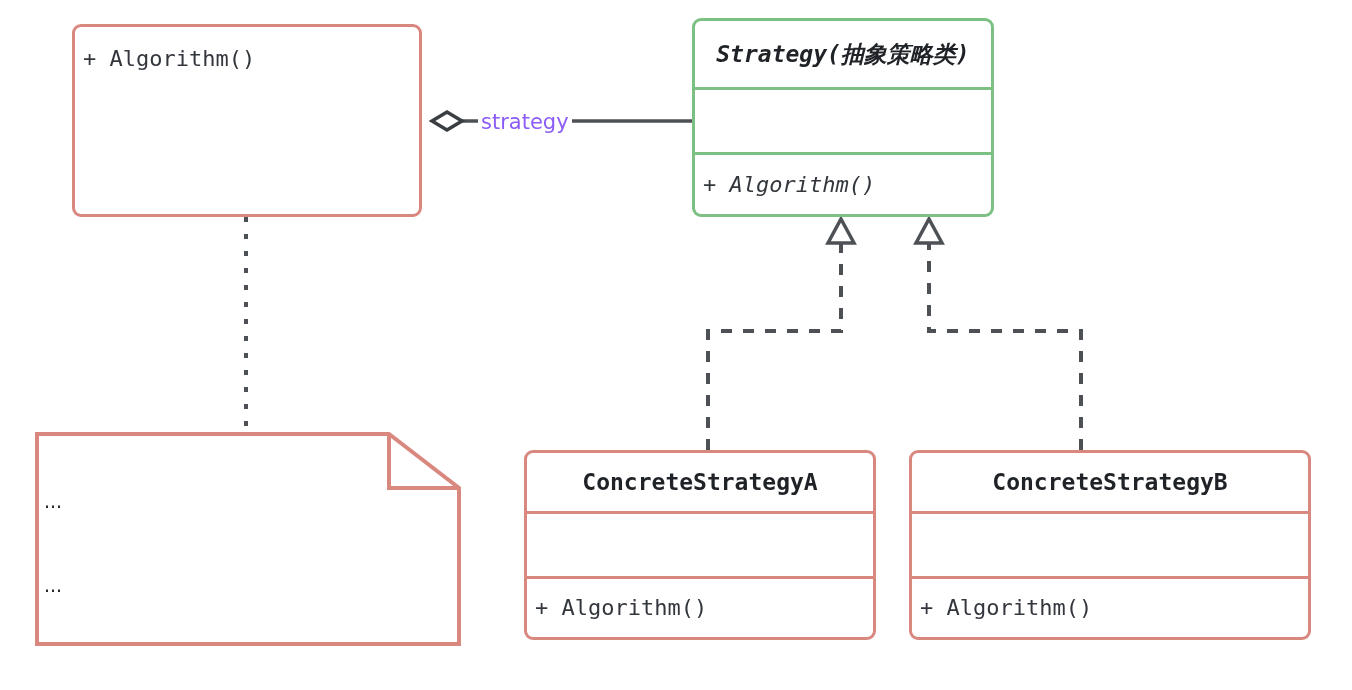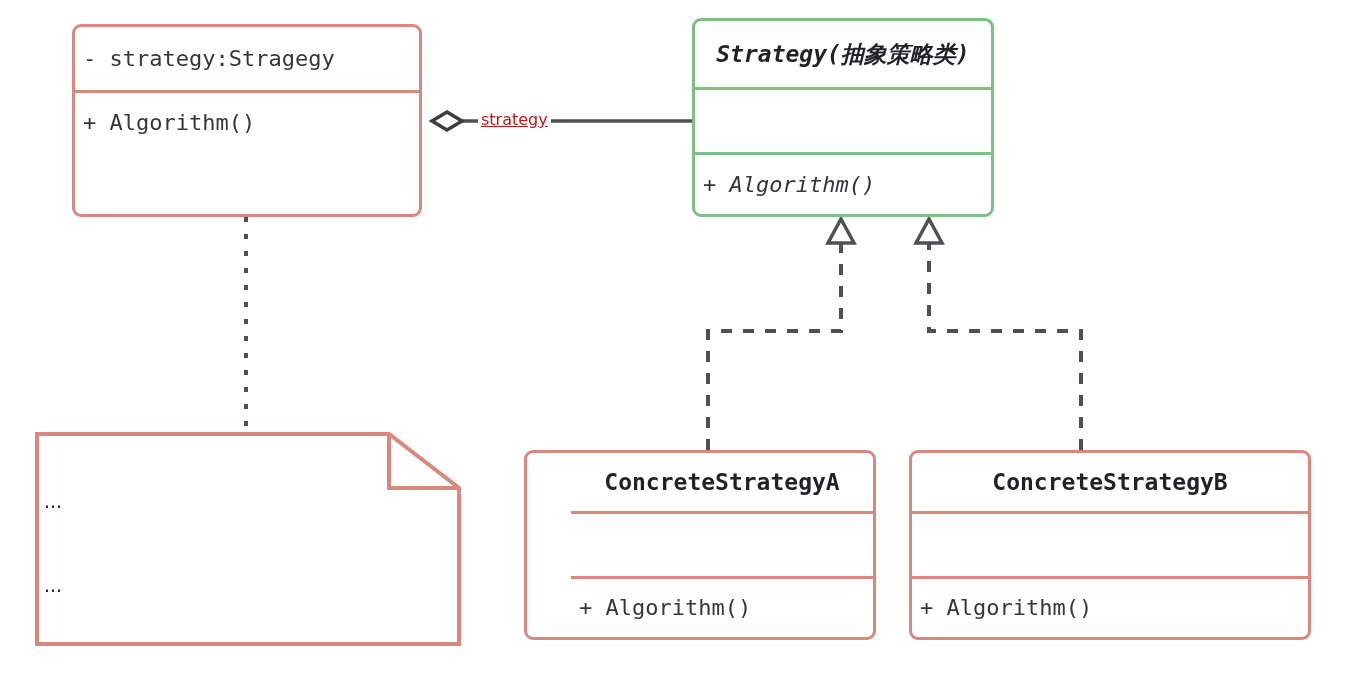--- a/index.html
+++ b/index.html
@@ -78,26 +78,25 @@
     position: absolute;
     font-family: "DejaVu Sans", sans-serif;
     font-size: 19px;
     color: #222529;
     white-space: nowrap;
   }
   
   .edge-label {
     position: absolute;
     font-family: "DejaVu Sans", sans-serif;
-    font-size: 16px;
-    color: #b91c1c;
+    font-size: 21px;
+    color: #8b5cf6;
     background: #ffffff;
     padding: 0 3px;
     white-space: nowrap;
-    text-decoration: underline;
   }
   .watermark {
     position: absolute;
     font-family: "DejaVu Sans", sans-serif;
     font-size: 15px;
     color: #fcfcfc;
     white-space: nowrap;
     user-select: none;
   }
 </style>
@@ -127,31 +126,30 @@
       <line x1="246" y1="217" x2="246" y2="434" stroke="#4d5156" stroke-width="4" stroke-dasharray="5 12" stroke-linecap="butt"></line>
     </g>
 
     <g>
       <path d="M 37 434 L 389 434 L 459 488 L 459 644 L 37 644 Z" fill="#ffffff" stroke="#d98880" stroke-width="4" stroke-linejoin="miter"></path>
       <path d="M 389 434 L 389 488 L 459 488" fill="none" stroke="#d98880" stroke-width="4" stroke-linejoin="miter"></path>
     </g>
   </svg>
 
   <div class="uml-class" style="left:72px; top:24px; width:350px; height:193px;">
-    <div class="uml-row uml-member" style="height:63px;">- strategy:Stragegy</div>
     <div class="uml-row uml-member" style="height:62px;">+ Algorithm()</div>
   </div>
 
   <div class="uml-class accent-green" style="left:692px; top:18px; width:302px; height:199px;font-style:italic;">
     <div class="uml-row uml-title" style="height:66px;">Strategy(抽象策略类)</div>
     <div class="uml-row uml-member uml-empty" style="height:65px;"></div>
     <div class="uml-row uml-member" style="height:62px;">+ Algorithm()</div>
   </div>
 
-  <div class="uml-class" style="left:524px; top:450px; width:352px; height:190px;padding-left:44px;">
+  <div class="uml-class" style="left:524px; top:450px; width:352px; height:190px;">
     <div class="uml-row uml-title" style="height:59px;">ConcreteStrategyA</div>
     <div class="uml-row uml-member uml-empty" style="height:66px;"></div>
     <div class="uml-row uml-member" style="height:62px;">+ Algorithm()</div>
   </div>
 
   <div class="uml-class" style="left:909px; top:450px; width:402px; height:190px;">
     <div class="uml-row uml-title" style="height:59px;">ConcreteStrategyB</div>
     <div class="uml-row uml-member uml-empty" style="height:66px;"></div>
     <div class="uml-row uml-member" style="height:62px;">+ Algorithm()</div>
   </div>

